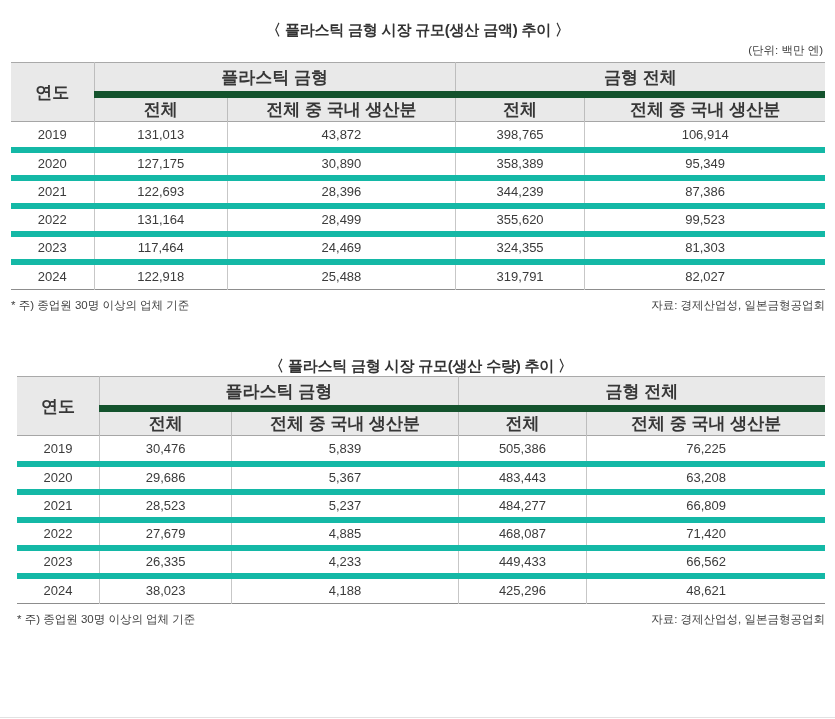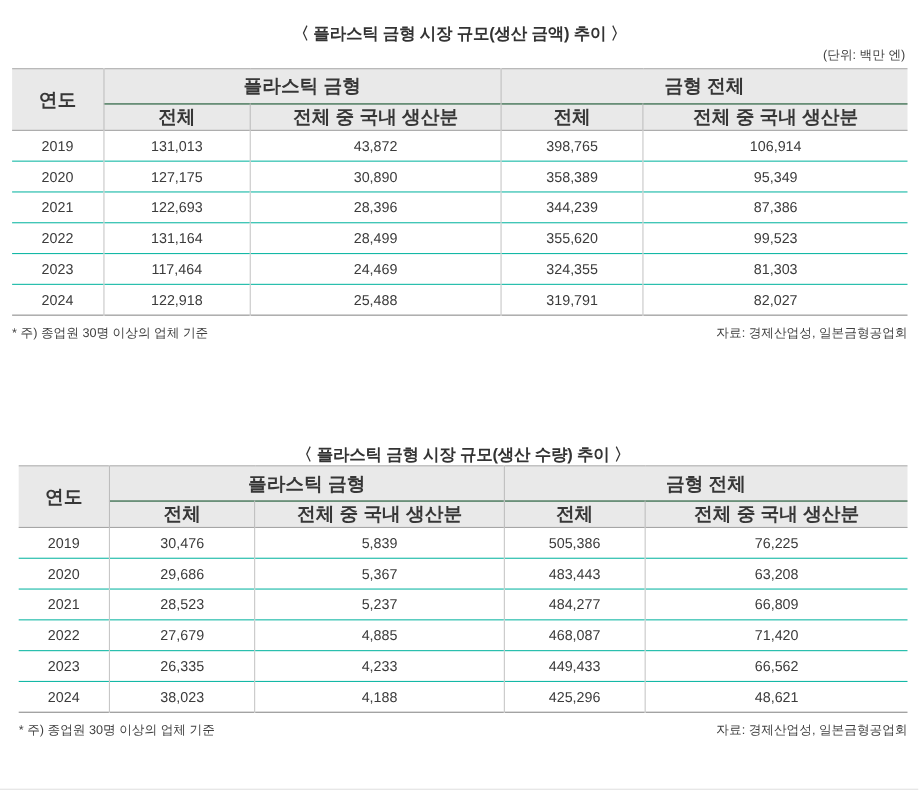--- a/index.html
+++ b/index.html
@@ -7,21 +7,21 @@
   body {
     width: 835px;
     height: 719px;
     position: relative;
     font-family: "Liberation Sans", "DejaVu Sans", sans-serif;
     color: #3b3b3b;
     overflow: hidden;
   }
   .section { padding: 0 10px 0 11px; margin-top: 12px; }
   .section--first { padding-top: 9px; }
-  .section--second { margin-top: 94px; padding-left: 17px; }
+  .section--second { margin-top: 44px; padding-left: 17px; }
 
   .table-title {
     text-align: center;
     font-size: 15px;
     font-weight: 700;
     color: #333333;
     letter-spacing: -0.2px;
   }
   .unit-label {
     text-align: right;
@@ -45,30 +45,30 @@
 
   .market-table th {
     background: #e9e9e9;
     font-size: 17px;
     font-weight: 700;
     color: #373737;
     text-align: center;
     border-right: 1px solid #bdbdbd;
   }
   .market-table thead tr.group-row th { height: 32px; }
-  .market-table thead tr.sub-row th   { height: 18px; border-top: 1px solid #14532d; }
+  .market-table thead tr.sub-row th   { height: 18px; border-top: 7px solid #14532d; }
   .market-table th:last-child, .market-table td:last-child { border-right: none; }
   .market-table th.year-header { border-right: 1px solid #bdbdbd; }
 
   .market-table tbody td {
     height: 28px;
     text-align: center;
     font-size: 13px;
     color: #3b3b3b;
-    border-top: 1px solid #14b8a6;
+    border-top: 6px solid #14b8a6;
     border-right: 1px solid #c7c7c7;
     background: #ffffff;
   }
   .market-table tbody tr:first-child td { border-top: 1px solid #a6a6a6; }
 
   .table-footer {
     display: flex;
     justify-content: space-between;
     align-items: baseline;
     margin-top: 8px;

